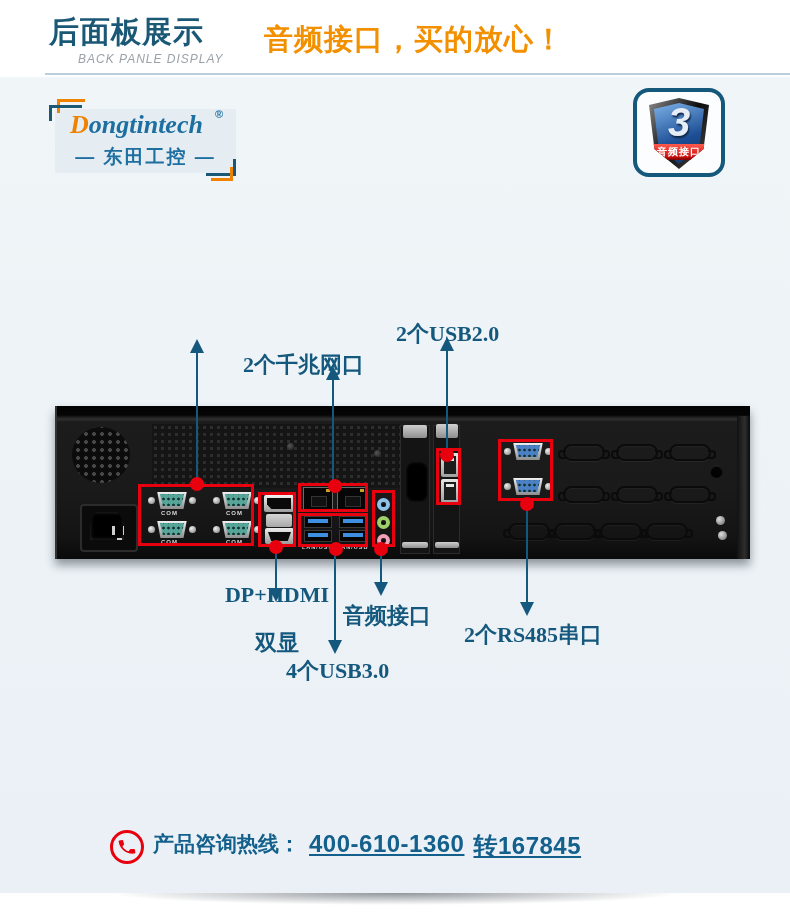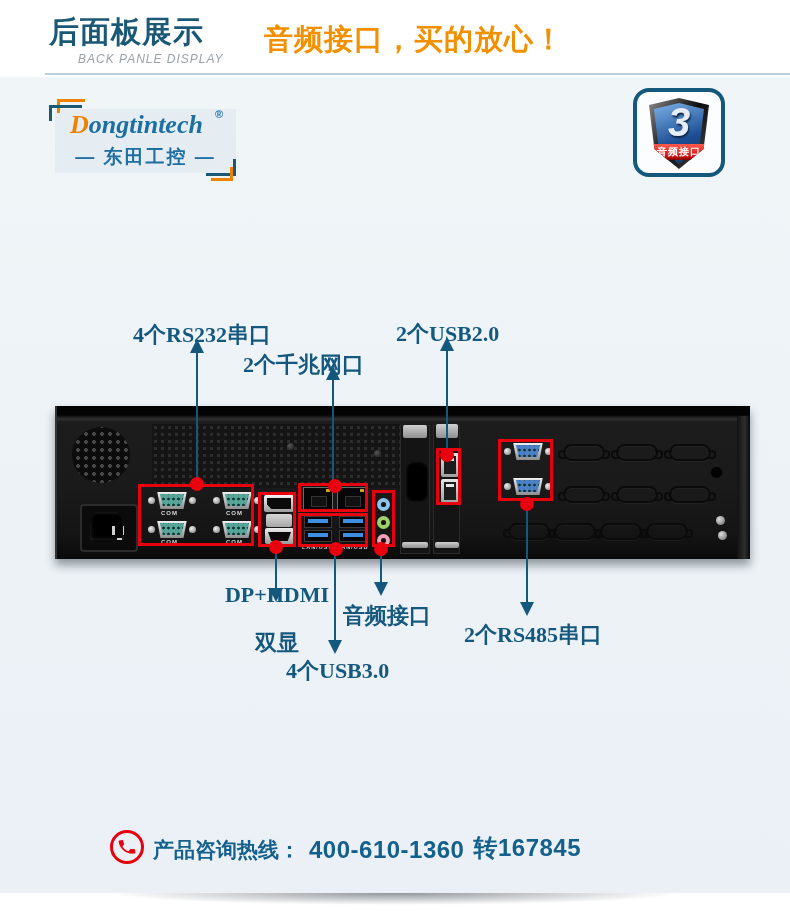--- a/index.html
+++ b/index.html
@@ -118,25 +118,25 @@
   .redrect{border:3px solid #e8000e;box-sizing:border-box;z-index:6;}
   .reddot{width:14px;height:14px;border-radius:50%;background:#e8000e;z-index:8;}
   .cline{width:2px;background:#15587d;z-index:7;}
   .arr{width:0;height:0;z-index:7;}
   .arr.up{border-left:7px solid transparent;border-right:7px solid transparent;border-bottom:14px solid #15587d;}
   .arr.down{border-left:7px solid transparent;border-right:7px solid transparent;border-top:14px solid #15587d;}
   .callout{font-family:"Liberation Serif","DejaVu Serif",serif;font-weight:bold;font-size:22px;
       color:#15587d;white-space:nowrap;z-index:7;}
 
   
-  .hotline{left:110px;top:830px;display:flex;align-items:flex-end;gap:9px;}
+  .hotline{left:110px;top:830px;display:flex;align-items:flex-start;gap:9px;}
   .phone-circle{width:34px;height:34px;border:3px solid #e8000e;border-radius:50%;box-sizing:border-box;
       display:flex;align-items:center;justify-content:center;}
   .hot-label{font-size:21px;font-weight:bold;color:#14608c;}
-  .hot-num{font-size:24px;font-weight:800;color:#14608c;letter-spacing:0.5px;}
+  .hot-num{font-size:24px;font-weight:800;color:#14608c;letter-spacing:0.5px;text-decoration:underline;}
   .bottom-strip{left:0;top:893px;width:790px;height:26px;background:#fff;}
   .bottom-shadow{left:30px;top:0;width:730px;height:16px;
       background:radial-gradient(ellipse 52% 100% at 50% 0,rgba(35,45,55,.5),rgba(35,45,55,0) 75%);}
 </style>
 </head>
 <body>
 
 <div class="page">
 
   <div class="abs title-cn">后面板展示</div>
@@ -323,21 +323,20 @@
   <div class="abs reddot" style="left:374px;top:542px;"></div>
 
   <div class="abs cline" style="left:334px;top:551px;height:90px;"></div>
   <div class="abs arr down" style="left:328px;top:640px;"></div>
   <div class="abs reddot" style="left:329px;top:542px;"></div>
 
   <div class="abs cline" style="left:526px;top:510px;height:93px;"></div>
   <div class="abs arr down" style="left:520px;top:602px;"></div>
   <div class="abs reddot" style="left:520px;top:497px;"></div>
 
-  <div class="abs callout" style="left:133px;top:320px;">4个RS232串口</div>
   <div class="abs callout" style="left:243px;top:350px;">2个千兆网口</div>
   <div class="abs callout" style="left:396px;top:319px;">2个USB2.0</div>
   <div class="abs callout" style="left:212px;top:582px;width:130px;text-align:center;">DP+HDMI</div>
   <div class="abs callout" style="left:212px;top:628px;width:130px;text-align:center;">双显</div>
   <div class="abs callout" style="left:343px;top:601px;">音频接口</div>
   <div class="abs callout" style="left:286px;top:656px;">4个USB3.0</div>
   <div class="abs callout" style="left:464px;top:620px;">2个RS485串口</div>
 
   <div class="abs hotline">
     <div class="phone-circle">

